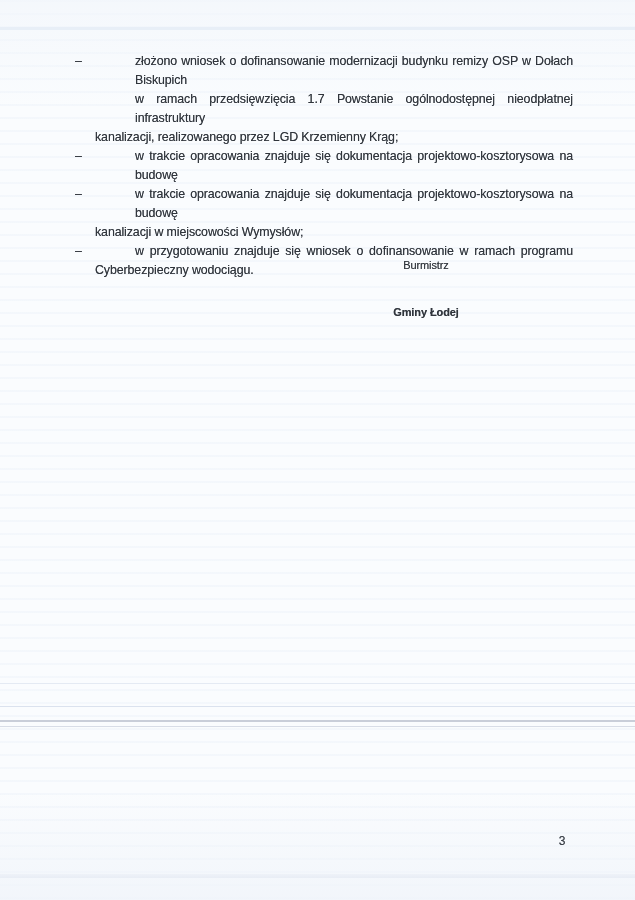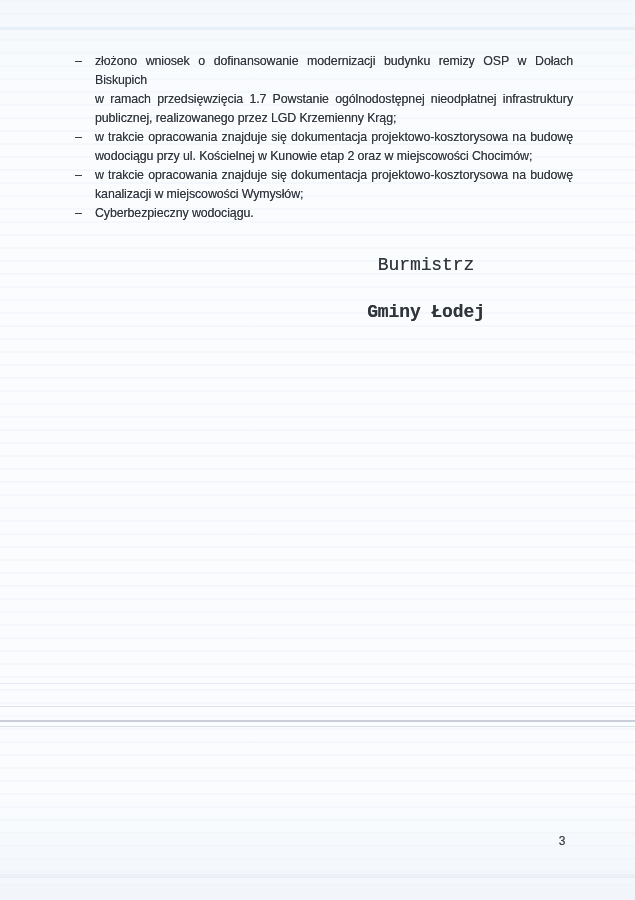--- a/index.html
+++ b/index.html
@@ -54,33 +54,32 @@
   }
   .dash {
     flex: none;
     width: 20px;
   }
   .bullet-text {
     flex: 1 1 auto;
     min-width: 0;
   }
   .line { text-align: justify; }
-  .line.full { text-align: justify; text-align-last: justify; }
+  .line.full { text-align: justify; text-align-last: justify; margin-left: 40px; }
 
   .signature {
     position: absolute;
     left: 308px;
     top: 256px;
     width: 236px;
     text-align: center;
-    font-size: 18px;
+    font-size: 11px;
     line-height: 19px;
     letter-spacing: -0.1px;
     text-shadow: 0 0 0.6px rgba(44,50,58,0.65);
-    font-family: Liberation Mono, monospace;
   }
   .sig-name {
     margin-top: 28px;
     font-weight: bold;
   }
 
   .page-number {
     position: absolute;
     left: 552px;
     top: 834px;
@@ -103,40 +102,40 @@
   <div class="artifact a-line-4"></div>
   <div class="artifact a-bottom-band"></div>
 
   <div class="content">
     <div class="bullet-list">
         <div class="bullet-item">
           <span class="dash">–</span>
           <div class="bullet-text">
             <div class="line full">złożono wniosek o dofinansowanie modernizacji budynku remizy OSP w Dołach Biskupich</div>
             <div class="line full">w ramach przedsięwzięcia 1.7 Powstanie ogólnodostępnej nieodpłatnej infrastruktury</div>
-            <div class="line">publicznej, realizowanego przez LGD Krzemienny Krąg;</div>
+            <div class="line">kanalizacji, realizowanego przez LGD Krzemienny Krąg;</div>
           </div>
         </div>
         <div class="bullet-item">
           <span class="dash">–</span>
           <div class="bullet-text">
             <div class="line full">w trakcie opracowania znajduje się dokumentacja projektowo-kosztorysowa na budowę</div>
-            <div class="line">wodociągu przy ul. Kościelnej w Kunowie etap 2 oraz w miejscowości Chocimów;</div>
           </div>
         </div>
         <div class="bullet-item">
           <span class="dash">–</span>
           <div class="bullet-text">
             <div class="line full">w trakcie opracowania znajduje się dokumentacja projektowo-kosztorysowa na budowę</div>
             <div class="line">kanalizacji w miejscowości Wymysłów;</div>
           </div>
         </div>
         <div class="bullet-item">
           <span class="dash">–</span>
           <div class="bullet-text">
+            <div class="line full">w przygotowaniu znajduje się wniosek o dofinansowanie w ramach programu</div>
             <div class="line">Cyberbezpieczny wodociągu.</div>
           </div>
         </div>
       </div>
   </div>
 
   <div class="signature">
     <div>Burmistrz</div>
     <div class="sig-name">Gminy Łodej</div>
   </div>

